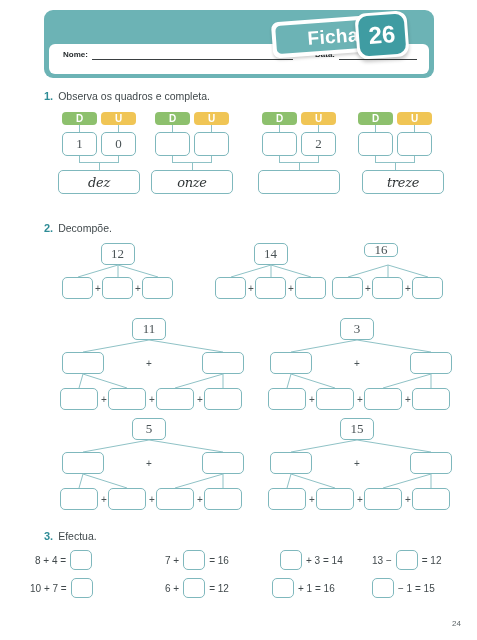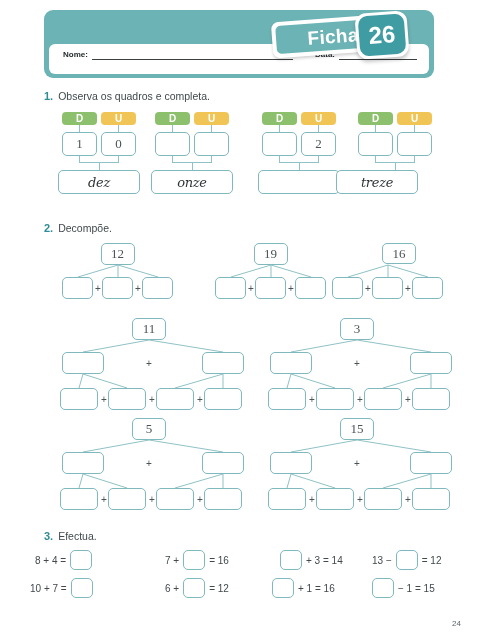--- a/index.html
+++ b/index.html
@@ -187,21 +187,21 @@
       <div class="bx" style="left: 358px; top: 132px; width: 35px; height: 24px;">
         <span class="num"></span>
       </div>
       <div class="bx" style="left: 397px; top: 132px; width: 35px; height: 24px;">
         <span class="num"></span>
       </div>
       <div class="ln" style="left: 375px; top: 156px; width: 1px; height: 6px;"></div>
       <div class="ln" style="left: 414px; top: 156px; width: 1px; height: 6px;"></div>
       <div class="ln" style="left: 375px; top: 162px; width: 40px; height: 1px;"></div>
       <div class="ln" style="left: 394.5px; top: 162px; width: 1px; height: 8px;"></div>
-      <div class="bx" style="left: 336px; top: 170px; width: 82px; height: 24px;">
+      <div class="bx" style="left: 362px; top: 170px; width: 82px; height: 24px;">
         <span class="hand">treze</span>
       </div>
     </div>
 
   <div class="ex-head" style="left:44px;top:222px;">
     <span class="ex-num">2.</span>
     <span class="ex-text">Decompõe.</span>
   </div>
 
   <div id="ex2simple">
@@ -222,21 +222,21 @@
       </div>
       <svg class="diag" width="44" height="16" style="left: 115.5px; top: 263px;">
         <line x1="2" y1="2" x2="42" y2="14" stroke="#8fc2c6" stroke-width="1"></line>
       </svg>
       <div class="bx" style="left: 142px; top: 277px; width: 31px; height: 22px;">
         <span class="num"></span>
       </div>
       <div class="plus" style="left: 93px; top: 282px; width: 10px; height: 12px;">+</div>
       <div class="plus" style="left: 133px; top: 282px; width: 10px; height: 12px;">+</div>
       <div class="bx" style="left: 253.5px; top: 243px; width: 34px; height: 22px;">
-        <span class="num">19</span>
+        <span class="num">14</span>
       </div>
       <svg class="diag" width="44" height="16" style="left: 228.5px; top: 263px;">
         <line x1="42" y1="2" x2="2" y2="14" stroke="#8fc2c6" stroke-width="1"></line>
       </svg>
       <div class="bx" style="left: 215px; top: 277px; width: 31px; height: 22px;">
         <span class="num"></span>
       </div>
       <svg class="diag" width="4" height="16" style="left: 268.5px; top: 263px;">
         <line x1="2" y1="2" x2="2" y2="14" stroke="#8fc2c6" stroke-width="1"></line>
       </svg>
@@ -244,21 +244,21 @@
         <span class="num"></span>
       </div>
       <svg class="diag" width="44" height="16" style="left: 268.5px; top: 263px;">
         <line x1="2" y1="2" x2="42" y2="14" stroke="#8fc2c6" stroke-width="1"></line>
       </svg>
       <div class="bx" style="left: 295px; top: 277px; width: 31px; height: 22px;">
         <span class="num"></span>
       </div>
       <div class="plus" style="left: 246px; top: 282px; width: 10px; height: 12px;">+</div>
       <div class="plus" style="left: 286px; top: 282px; width: 10px; height: 12px;">+</div>
-      <div class="bx" style="left: 382px; top: 243px; width: 34px; height: 21px;">
+      <div class="bx" style="left: 364px; top: 243px; width: 34px; height: 14px;">
         <span class="num">16</span>
       </div>
       <svg class="diag" width="44" height="16" style="left: 345.5px; top: 263px;">
         <line x1="42" y1="2" x2="2" y2="14" stroke="#8fc2c6" stroke-width="1"></line>
       </svg>
       <div class="bx" style="left: 332px; top: 277px; width: 31px; height: 22px;">
         <span class="num"></span>
       </div>
       <svg class="diag" width="4" height="16" style="left: 385.5px; top: 263px;">
         <line x1="2" y1="2" x2="2" y2="14" stroke="#8fc2c6" stroke-width="1"></line>

